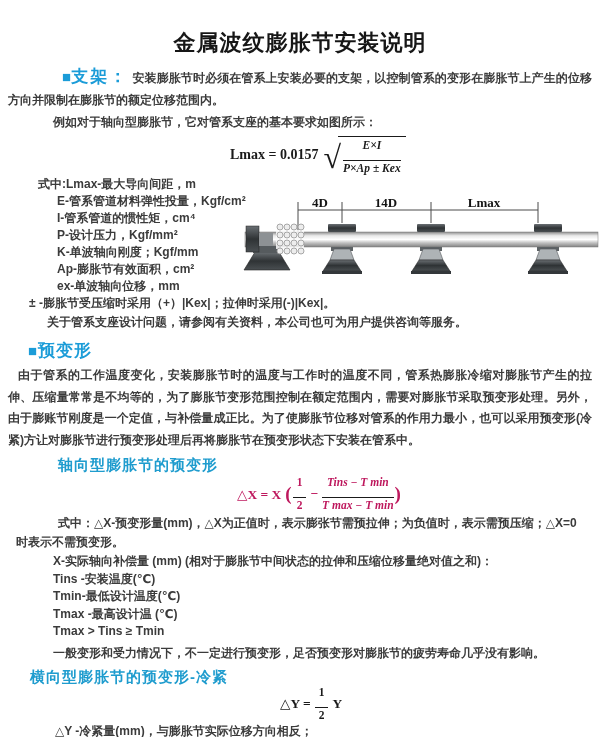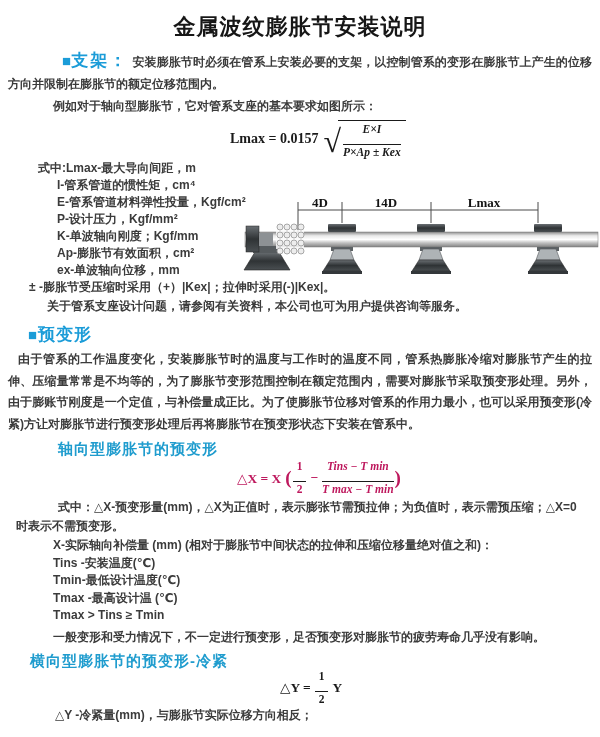--- a/index.html
+++ b/index.html
@@ -2,21 +2,21 @@
 <html><head>
 <meta charset="utf-8">
 <style>
   html,body{margin:0;padding:0;}
   body{
     width:600px;height:737px;overflow:hidden;position:relative;
     background:#ffffff;
     font-family:"Liberation Sans","DejaVu Sans",sans-serif;
     font-size:12px;font-weight:600;color:#3b3b3b;
   }
-  .title{padding-top:12px;text-align:center;font-size:22px;line-height:30px;
+  .title{padding-top:28px;text-align:center;font-size:22px;line-height:30px;
     letter-spacing:1px;color:#161616;font-weight:700;}
   .p1{margin:8px 8px 0;line-height:21.5px;text-align:justify;text-indent:54px;}
   .marker-sq{color:#1b9cd8;font-size:15px;font-style:normal;}
   .lead{color:#1b9cd8;font-size:17px;font-weight:700;letter-spacing:2px;margin-right:4px;}
   .p2{margin:1px 8px 0;text-indent:45px;line-height:21px;}
 
   .serif{font-family:"Liberation Serif","DejaVu Serif",serif;}
   .f1{margin:6px 0 0 230px;display:flex;align-items:center;height:32px;color:#1a1a1a;}
   .f1 .lhs{font-size:14px;font-weight:700;margin-right:5px;}
   .sqrt{display:flex;align-items:center;}
@@ -78,22 +78,22 @@
       <span class="frac">
         <span class="fnum">E×I</span>
         <span class="fden">P×Ap ± Kex</span>
       </span>
     </span>
   </span>
 </div>
 
 <div class="defs">
   <div class="d-first">式中:Lmax-最大导向间距，m</div>
+  <div class="d-item">E-管系管道材料弹性投量，Kgf/cm²</div>
   <div class="d-item">I-管系管道的惯性矩，cm⁴</div>
-  <div class="d-item">E-管系管道材料弹性投量，Kgf/cm²</div>
   <div class="d-item">P-设计压力，Kgf/mm²</div>
   <div class="d-item">K-单波轴向刚度；Kgf/mm</div>
   <div class="d-item">Ap-膨胀节有效面积，cm²</div>
   <div class="d-item">ex-单波轴向位移，mm</div>
   <div class="d-pm">± -膨胀节受压缩时采用（+）|Kex|；拉伸时采用(-)|Kex|。</div>
 </div>
 
 <div class="note1">关于管系支座设计问题，请参阅有关资料，本公司也可为用户提供咨询等服务。</div>
 
 <svg class="diagram" viewBox="0 0 357 95">

